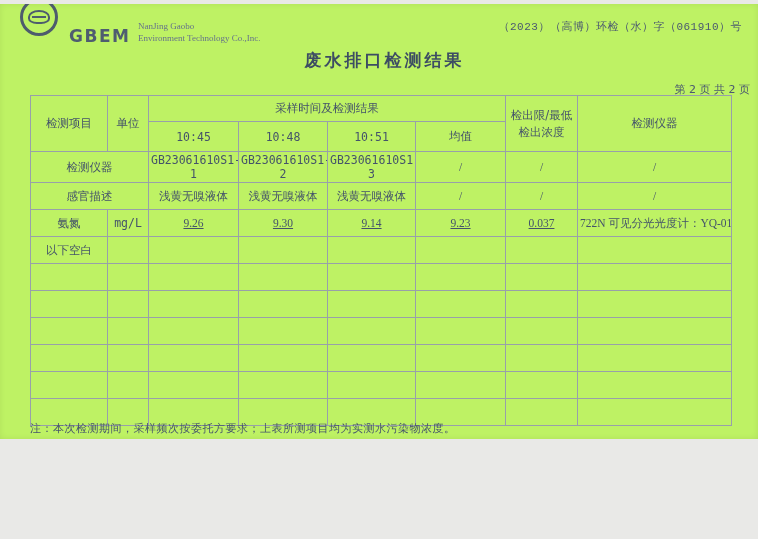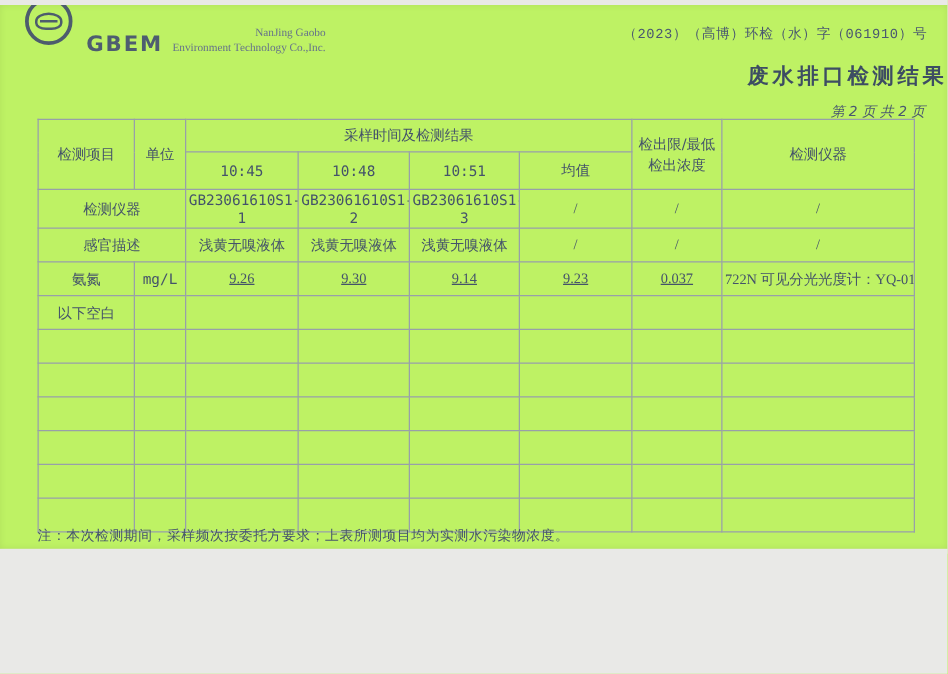--- a/index.html
+++ b/index.html
@@ -36,41 +36,39 @@
   .logo-text {
     position: absolute; left: 69px; top: 22px;
     font-family: "DejaVu Sans", sans-serif;
     font-size: 17px; font-weight: bold; letter-spacing: 1.5px;
     color: #4e5d70;
   }
   .company-name {
     position: absolute; left: 138px; top: 16px;
     font-size: 9px; line-height: 1.35; color: #66738a;
     font-family: "Liberation Serif", serif;
-    text-align: right;
   }
   .doc-number {
     position: absolute; right: 16px; top: 15px;
     font-size: 11px; letter-spacing: 0.5px; color: #4a5870;
     font-family: Liberation Mono, monospace;
   }
   
   .report-title {
     position: absolute; left: 0; right: 0; top: 45px;
-    text-align: right;
+    text-align: center;
     font-family: "DejaVu Sans", sans-serif;
     font-size: 17px; font-weight: bold; letter-spacing: 3px;
     color: #3d4d63;
     padding-left: 11px;
   }
   .page-info {
-    position: absolute; right: 18px; top: 78px;
+    position: absolute; right: 8px; top: 78px;
     font-size: 11px; color: #4a5870;
     font-family: "DejaVu Sans", sans-serif;
-    font-style: italic;
   }
   
   table.results {
     position: absolute; left: 30px; top: 91px;
     width: 701px;
     border-collapse: collapse;
     table-layout: fixed;
   }
   table.results td, table.results th {
     border: 1px solid #98a0a9;

